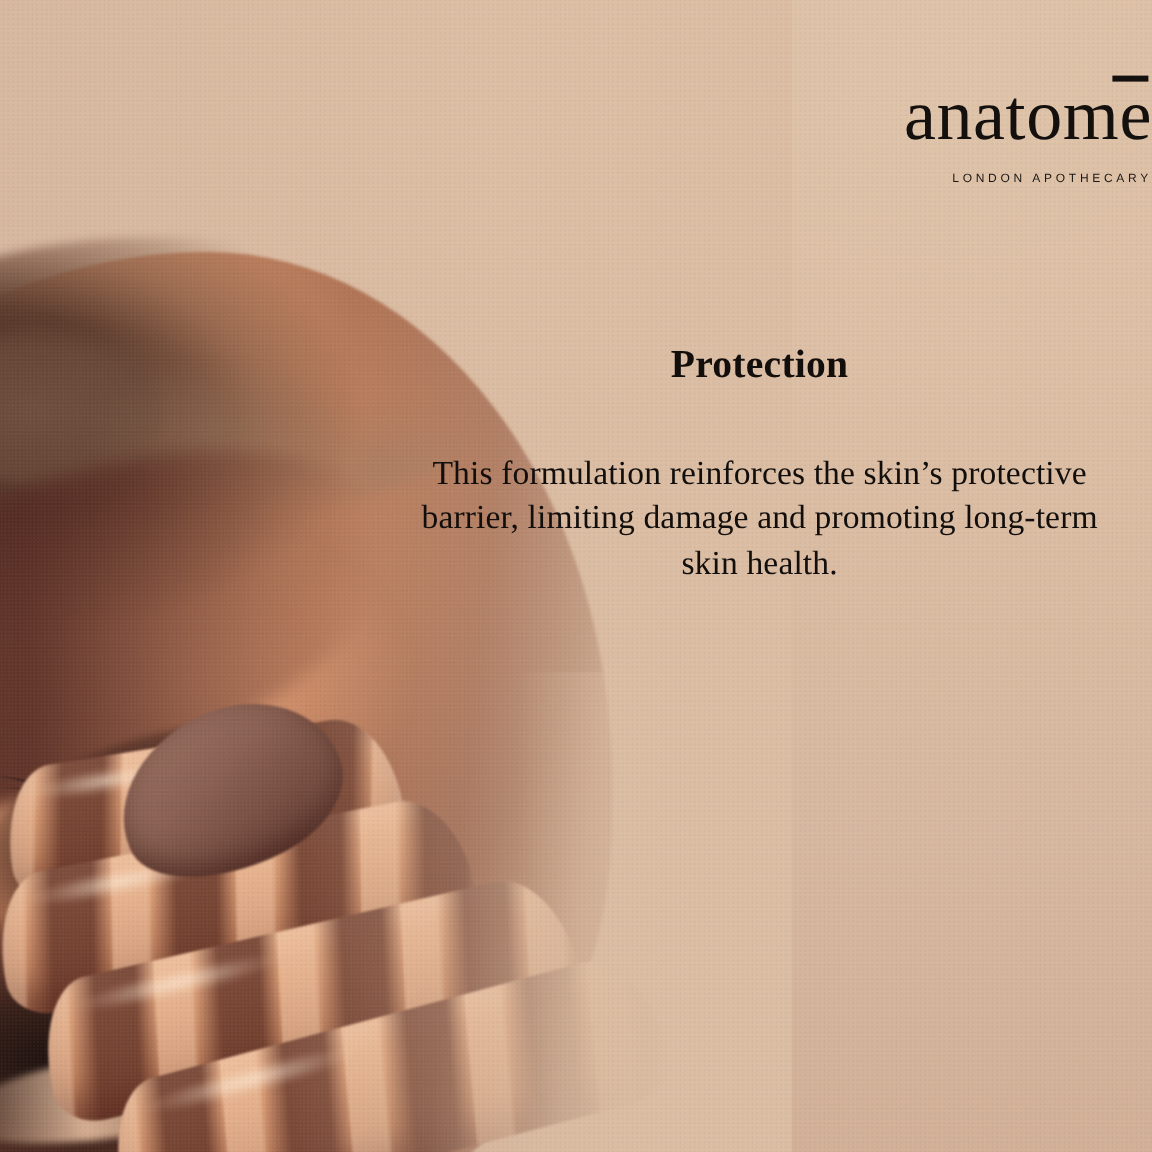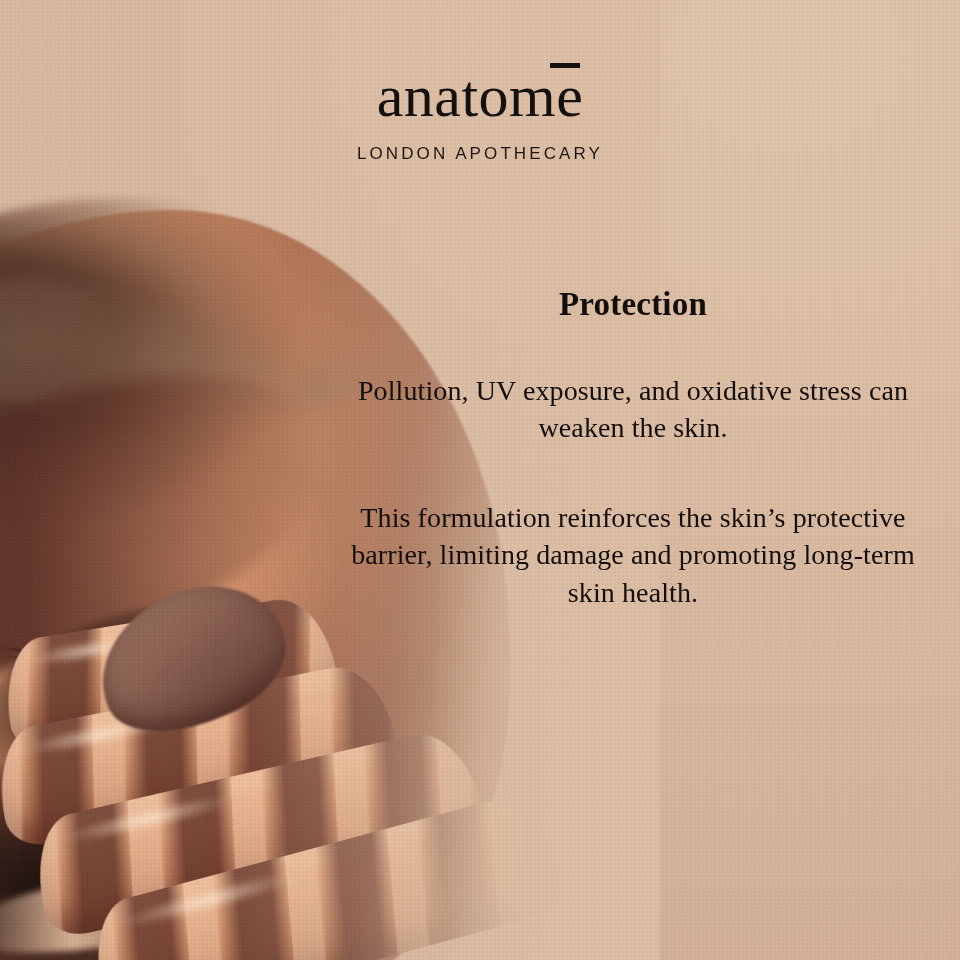--- a/index.html
+++ b/index.html
@@ -213,21 +213,21 @@
     background-size:3px 3px, 4px 4px;
     background-position:0 0, 1px 2px;
     pointer-events:none;
   }
 
   
   .logo-block{
     position:absolute;
     left:0; top:66px;
     width:960px;
-    text-align:center;
+    text-align:right;
     z-index:5;
   }
   .wordmark{
     display:inline-block;
     position:relative;
     font-family:"Liberation Serif", serif;
     font-size:60px;
     line-height:1;
     letter-spacing:.5px;
     color:#14100e;
@@ -237,21 +237,21 @@
     position:absolute;
     right:3px;
     top:-3px;
     width:30px;
     height:5px;
     background:#14100e;
   }
   .tagline{
     margin-top:18px;
     font-family:"Liberation Sans", sans-serif;
-    font-size:17px;
+    font-size:10px;
     letter-spacing:3.1px;
     color:#1d1714;
     font-weight:400;
   }
 
   
   .copy{
     position:absolute;
     left:330px; top:286px;
     width:606px;
@@ -314,17 +314,16 @@
   <div class="logo-block">
     <div class="wordmark">
       <span>anatom</span><span>e</span>
       <span class="macron"></span>
     </div>
     <div class="tagline">LONDON APOTHECARY</div>
   </div>
 
   <div class="copy">
     <div class="heading">Protection</div>
-    <div class="para para-1">Pollution, UV exposure, and oxidative stress can weaken the skin.</div>
     <div class="para para-2">This formulation reinforces the skin’s protective barrier, limiting damage and promoting long-term skin health.</div>
   </div>
 
 </div>
 
 </body></html>

